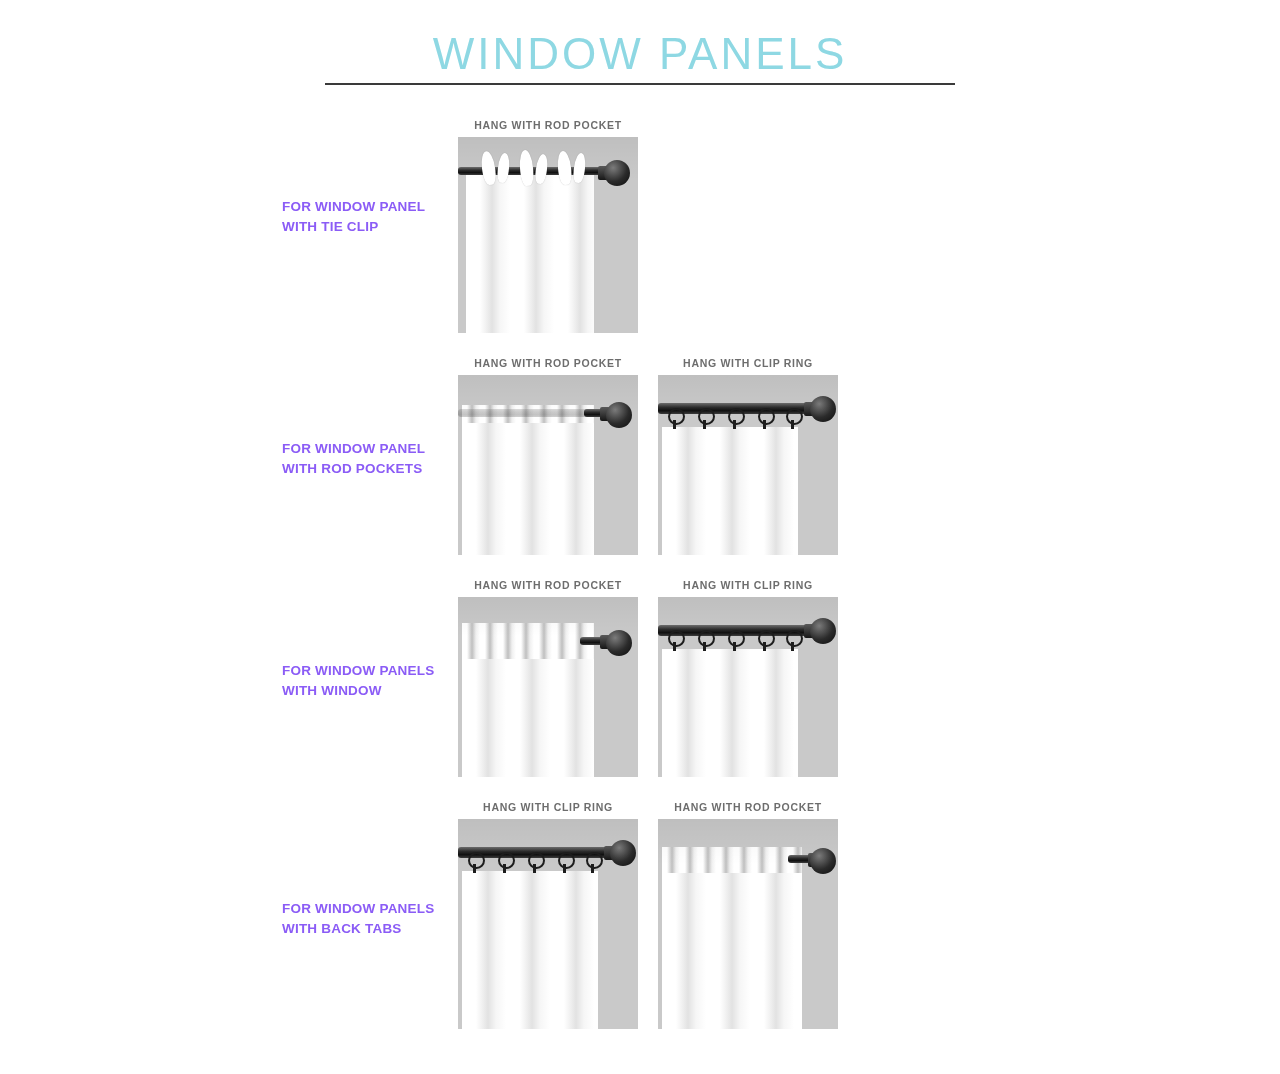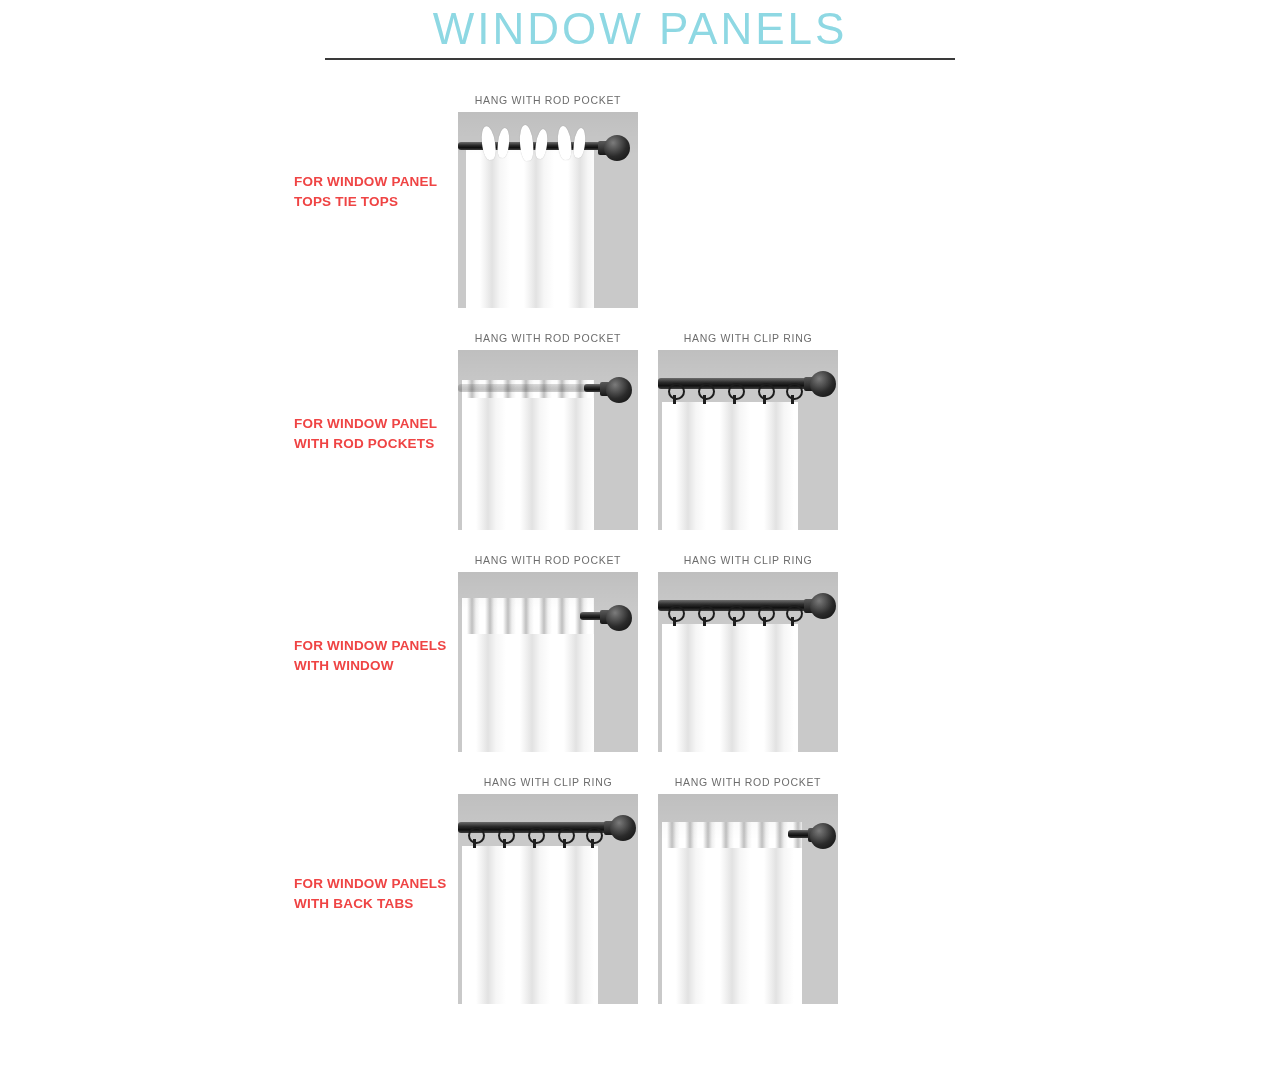--- a/index.html
+++ b/index.html
@@ -12,21 +12,21 @@
     height: 1074px;
     font-family: "Liberation Sans", sans-serif;
     color: #1a1a1a;
     position: relative;
     overflow: hidden;
   }
 
   
   .header {
     text-align: center;
-    padding-top: 6px;
+    padding-top: 31px;
   }
   .title-main {
     font-size: 44px;
     letter-spacing: 3px;
     color: #8ed8e3;
     font-weight: 400;
     line-height: 1.05;
   }
   .title-rule {
     width: 630px;
@@ -49,43 +49,43 @@
   }
   .row {
     display: flex;
     align-items: flex-start;
     margin-bottom: 22px;
     padding-left: 286px;
     position: relative;
   }
   .row-label {
     position: absolute;
-    left: 294px;
+    left: 282px;
     width: 180px;
     font-size: 13.5px;
     font-weight: 700;
     line-height: 1.45;
-    color: #ef4444;
+    color: #8b5cf6;
     letter-spacing: 0.2px;
   }
   .cells {
     display: flex;
     margin-left: 172px;
   }
   .cell {
     margin-right: 20px;
   }
   .cell:last-child { margin-right: 0; }
   .cell-caption {
     font-size: 10.5px;
     letter-spacing: 0.7px;
     color: #6d6d6d;
     text-align: center;
     margin-bottom: 6px;
-    font-weight: 400;
+    font-weight: 700;
   }
   .photo {
     position: relative;
     background: #c9c9c9;
     overflow: hidden;
   }
 
   
   .fabric {
     position: absolute;
@@ -175,21 +175,21 @@
 <div class="header">
   <div class="title-main">WINDOW PANELS</div>
   <div class="title-rule"></div>
 </div>
 
 <div class="rows">
 
   <div class="row">
     <div class="row-label" style="top:78px;">
       <div>FOR WINDOW PANEL</div>
-      <div>TOPS TIE TOPS</div>
+      <div>WITH TIE CLIP</div>
     </div>
 
     <div class="cells">
       <div class="cell">
         <div class="cell-caption">HANG WITH ROD POCKET</div>
         <div class="photo" style="width:180px;height:196px;">
 
           <div class="fabric" style="top:36px;left:8px;right:44px;"></div>
           <div class="fabric-shade"></div>
 

